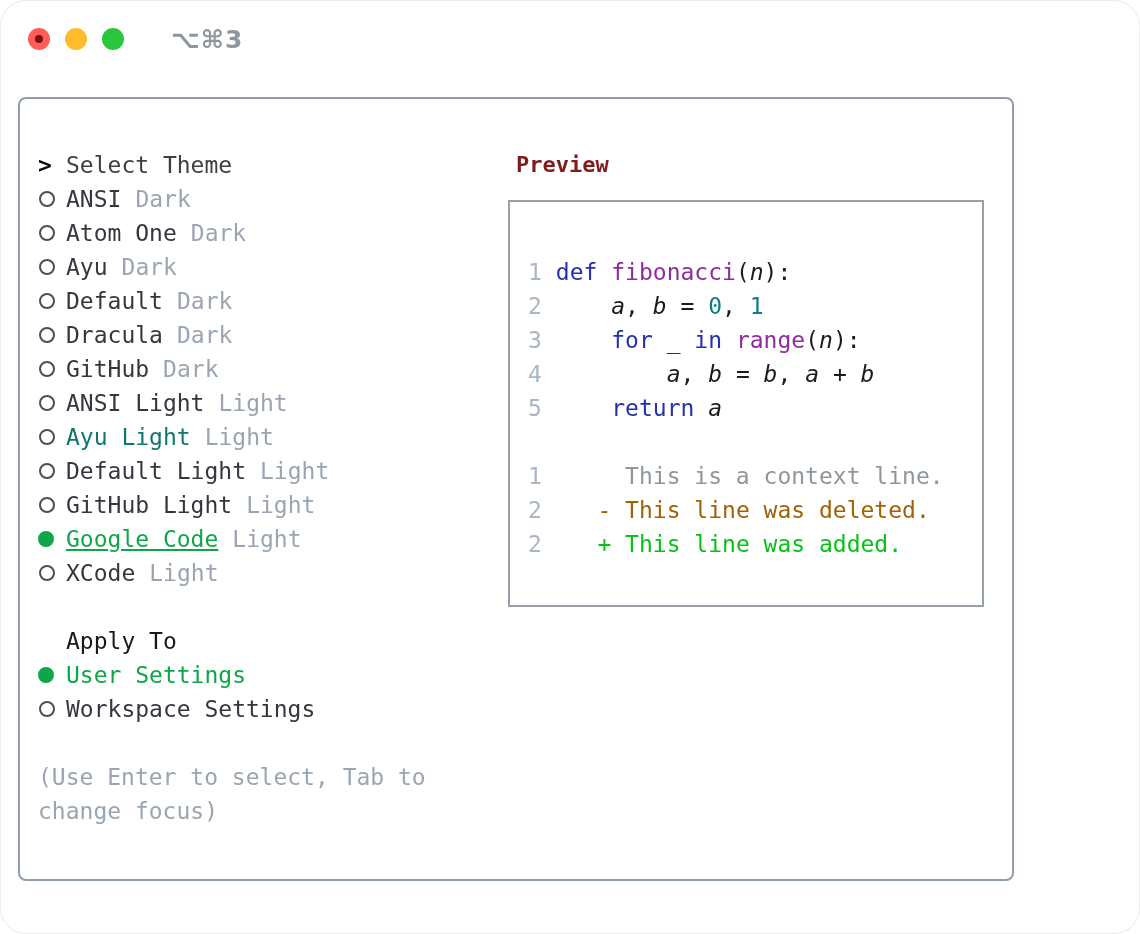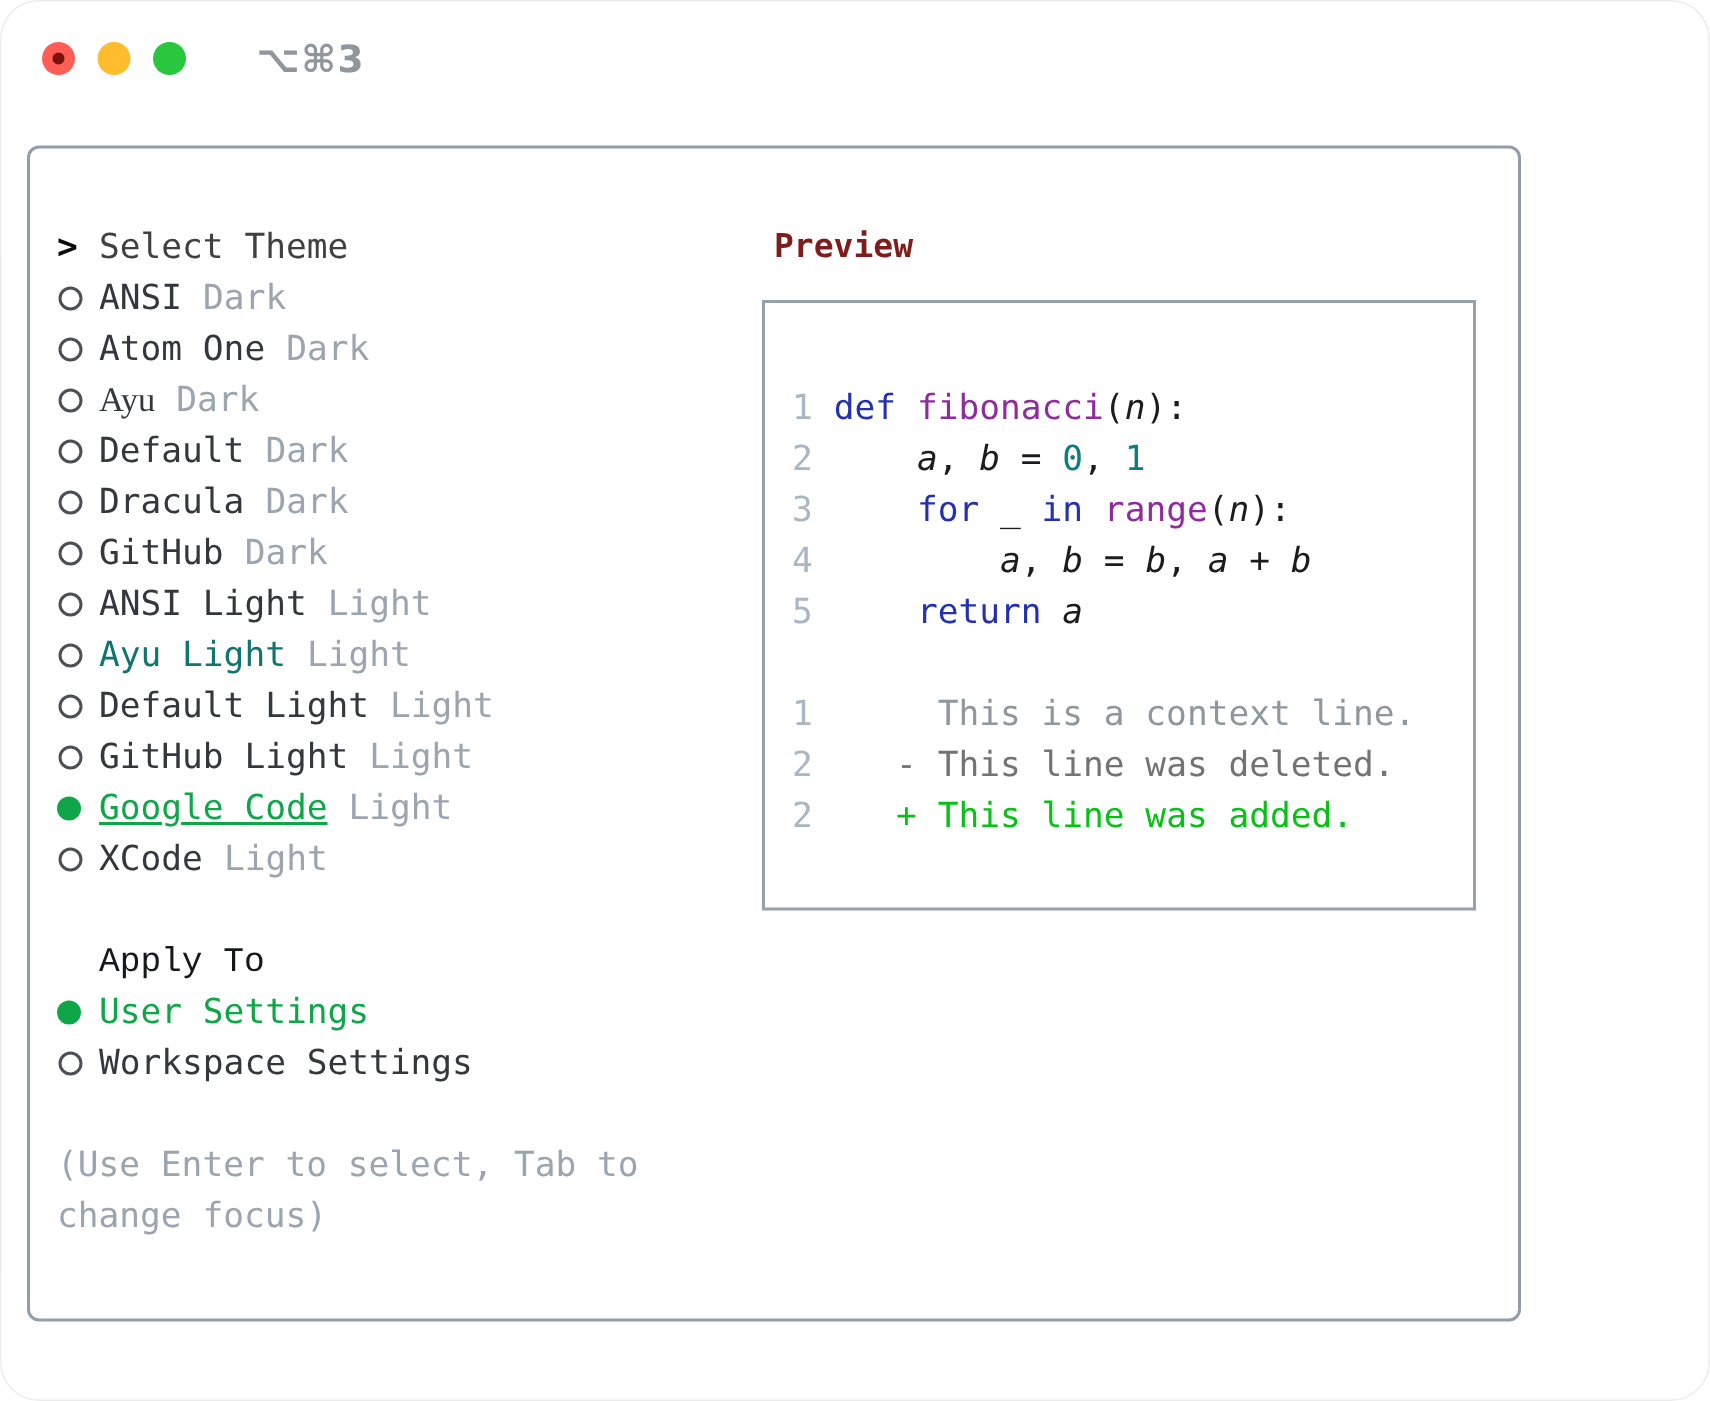--- a/index.html
+++ b/index.html
@@ -32,21 +32,21 @@
     background:#ffffff;
   }
   
   .left-col { position:absolute; left:18px; top:49px; font-size:23px; color:#34373e; }
   .row { height:34px; display:flex; align-items:center; white-space:pre; }
   .prefix { display:inline-flex; width:28px; justify-content:flex-start; align-items:center; flex:0 0 28px; }
   .caret { font-weight:bold; color:#0a0a0a; }
   .circle-empty { width:12px; height:12px; border:2px solid #4b4f56; border-radius:50%; box-sizing:content-box; margin-left:1px; }
   .circle-filled { width:16px; height:16px; border-radius:50%; margin-left:0px; }
   .hdr { font-weight:normal; color:#404040; }
-  .subhdr { color:#16181c;font-family:Liberation Mono, monospace; }
+  .subhdr { color:#16181c; }
   .tag { margin-left:14px; }
   .gap-above { margin-top:34px; }
   .hint { color:#9aa5b1; }
   
   .preview-title { position:absolute; left:496px; top:49px; height:34px; line-height:34px; font-size:22px; font-weight:bold; color:#7f1d1d; }
   .preview-box {
     position:absolute; left:488px; top:101px; width:476px; height:407px;
     border:2px solid #97a1ab; box-sizing:border-box; background:#ffffff;
     padding:53px 0 0 18px; overflow:hidden;
   }
@@ -68,21 +68,21 @@
   <div class="main-panel">
 
     <div class="left-col">
       <div class="row">
         <span class="prefix"><span class="caret">&gt;</span></span><span class="hdr">Select Theme</span>
       </div>
 
       <div id="theme-list">
           <div class="row"><span class="prefix"><span class="circle-empty"></span></span><span style="color: rgb(52, 55, 62);">ANSI</span><span class="tag" style="color: rgb(154, 165, 177);">Dark</span></div>
           <div class="row"><span class="prefix"><span class="circle-empty"></span></span><span style="color: rgb(52, 55, 62);">Atom One</span><span class="tag" style="color: rgb(154, 165, 177);">Dark</span></div>
-          <div class="row"><span class="prefix"><span class="circle-empty"></span></span><span style="color: rgb(52, 55, 62); font-family: Liberation Serif, serif;">Ayu</span><span class="tag" style="color: rgb(154, 165, 177);">Dark</span></div>
+          <div class="row"><span class="prefix"><span class="circle-empty"></span></span><span style="color: rgb(52, 55, 62);">Ayu</span><span class="tag" style="color: rgb(154, 165, 177);">Dark</span></div>
           <div class="row"><span class="prefix"><span class="circle-empty"></span></span><span style="color: rgb(52, 55, 62);">Default</span><span class="tag" style="color: rgb(154, 165, 177);">Dark</span></div>
           <div class="row"><span class="prefix"><span class="circle-empty"></span></span><span style="color: rgb(52, 55, 62);">Dracula</span><span class="tag" style="color: rgb(154, 165, 177);">Dark</span></div>
           <div class="row"><span class="prefix"><span class="circle-empty"></span></span><span style="color: rgb(52, 55, 62);">GitHub</span><span class="tag" style="color: rgb(154, 165, 177);">Dark</span></div>
           <div class="row"><span class="prefix"><span class="circle-empty"></span></span><span style="color: rgb(52, 55, 62);">ANSI Light</span><span class="tag" style="color: rgb(154, 165, 177);">Light</span></div>
           <div class="row"><span class="prefix"><span class="circle-empty"></span></span><span style="color: #0f766e;">Ayu Light</span><span class="tag" style="color: rgb(154, 165, 177);">Light</span></div>
           <div class="row"><span class="prefix"><span class="circle-empty"></span></span><span style="color: rgb(52, 55, 62);">Default Light</span><span class="tag" style="color: rgb(154, 165, 177);">Light</span></div>
           <div class="row"><span class="prefix"><span class="circle-empty"></span></span><span style="color: rgb(52, 55, 62);">GitHub Light</span><span class="tag" style="color: rgb(154, 165, 177);">Light</span></div>
           <div class="row"><span class="prefix"><span class="circle-filled" style="background: rgb(15, 166, 73);"></span></span><span style="color: rgb(15, 166, 73); text-decoration: underline;">Google Code</span><span class="tag" style="color: rgb(154, 165, 177);">Light</span></div>
           <div class="row"><span class="prefix"><span class="circle-empty"></span></span><span style="color: rgb(52, 55, 62);">XCode</span><span class="tag" style="color: rgb(154, 165, 177);">Light</span></div>
         </div>
@@ -104,19 +104,19 @@
 
     <div class="preview-box">
       <div id="preview-code">
           <div class="cl"><span class="ln" style="color: rgb(169, 182, 196);">1</span> <span style="color: rgb(35, 49, 176);">def</span><span style="color: rgb(28, 28, 30);"> </span><span style="color: rgb(143, 43, 156);">fibonacci</span><span style="color: rgb(28, 28, 30);">(</span><span style="color: rgb(28, 28, 30); font-style: italic;">n</span><span style="color: rgb(28, 28, 30);">):</span></div>
           <div class="cl"><span class="ln" style="color: rgb(169, 182, 196);">2</span> <span style="color: rgb(28, 28, 30);">    </span><span style="color: rgb(28, 28, 30); font-style: italic;">a</span><span style="color: rgb(28, 28, 30);">, </span><span style="color: rgb(28, 28, 30); font-style: italic;">b</span><span style="color: rgb(28, 28, 30);"> = </span><span style="color: rgb(13, 125, 128);">0</span><span style="color: rgb(28, 28, 30);">, </span><span style="color: rgb(13, 125, 128);">1</span></div>
           <div class="cl"><span class="ln" style="color: rgb(169, 182, 196);">3</span> <span style="color: rgb(28, 28, 30);">    </span><span style="color: rgb(35, 49, 176);">for</span><span style="color: rgb(28, 28, 30);"> _ </span><span style="color: rgb(35, 49, 176);">in</span><span style="color: rgb(28, 28, 30);"> </span><span style="color: rgb(143, 43, 156);">range</span><span style="color: rgb(28, 28, 30);">(</span><span style="color: rgb(28, 28, 30); font-style: italic;">n</span><span style="color: rgb(28, 28, 30);">):</span></div>
           <div class="cl"><span class="ln" style="color: rgb(169, 182, 196);">4</span> <span style="color: rgb(28, 28, 30);">        </span><span style="color: rgb(28, 28, 30); font-style: italic;">a</span><span style="color: rgb(28, 28, 30);">, </span><span style="color: rgb(28, 28, 30); font-style: italic;">b</span><span style="color: rgb(28, 28, 30);"> = </span><span style="color: rgb(28, 28, 30); font-style: italic;">b</span><span style="color: rgb(28, 28, 30);">, </span><span style="color: rgb(28, 28, 30); font-style: italic;">a</span><span style="color: rgb(28, 28, 30);"> + </span><span style="color: rgb(28, 28, 30); font-style: italic;">b</span></div>
           <div class="cl"><span class="ln" style="color: rgb(169, 182, 196);">5</span> <span style="color: rgb(28, 28, 30);">    </span><span style="color: rgb(35, 49, 176);">return</span><span style="color: rgb(28, 28, 30);"> </span><span style="color: rgb(28, 28, 30); font-style: italic;">a</span></div>
           <div class="cl"><span class="ln" style="color: rgb(169, 182, 196);"></span> </div>
           <div class="cl"><span class="ln" style="color: rgb(169, 182, 196);">1</span> <span style="color: rgb(142, 150, 158);">     This is a context line.</span></div>
-          <div class="cl"><span class="ln" style="color: rgb(169, 182, 196);">2</span> <span style="color: rgb(28, 28, 30);">   </span><span style="color: #737373;">- This line was deleted.</span></div>
+          <div class="cl"><span class="ln" style="color: rgb(169, 182, 196);">2</span> <span style="color: rgb(28, 28, 30);">   </span><span style="color: #a16207;">- This line was deleted.</span></div>
           <div class="cl"><span class="ln" style="color: rgb(169, 182, 196);">2</span> <span style="color: rgb(28, 28, 30);">   </span><span style="color: rgb(7, 193, 23);">+ This line was added.</span></div>
         </div>
     </div>
 
   </div>
 </div>
 
 </body></html>

